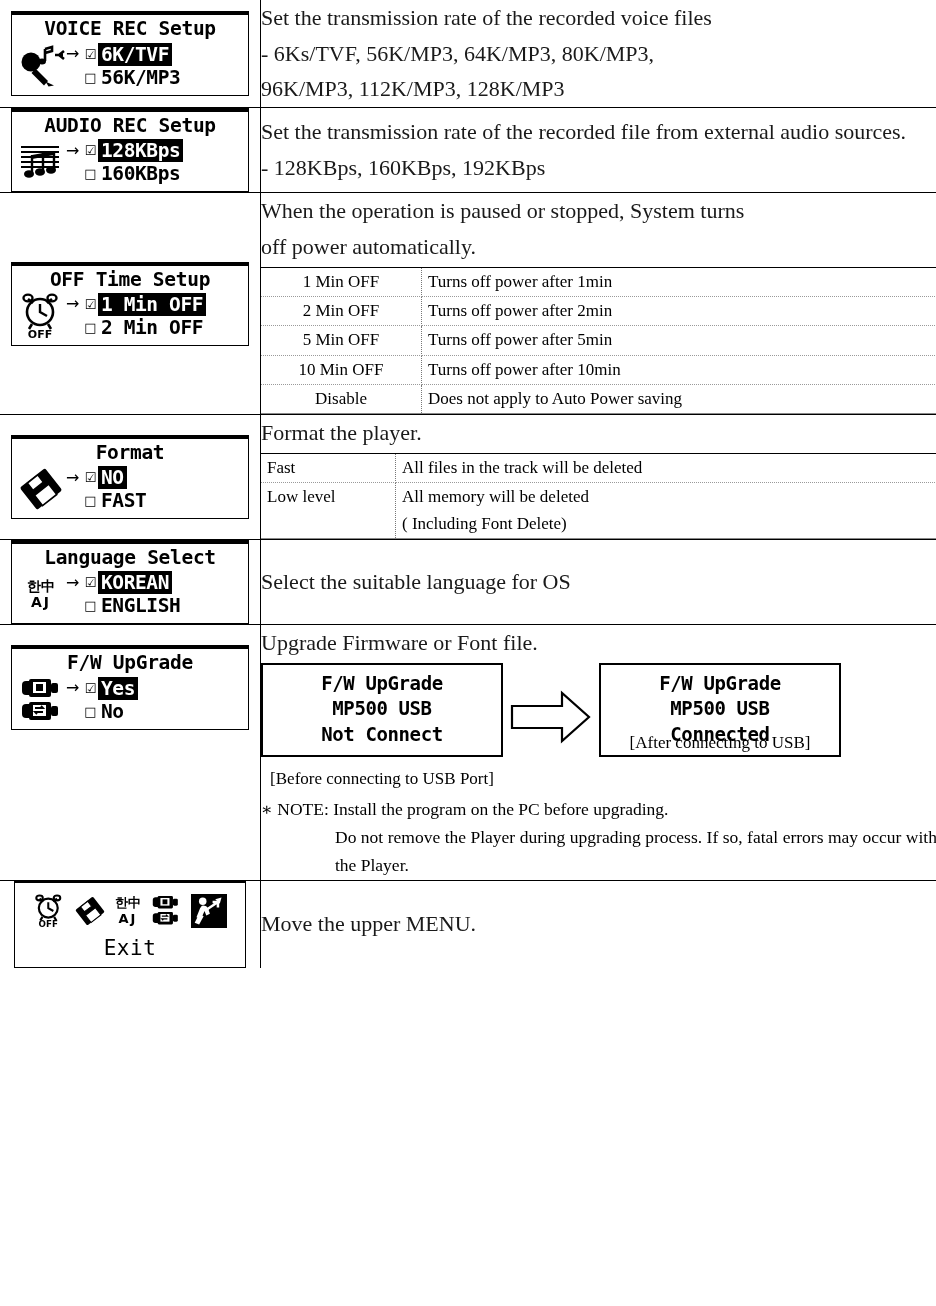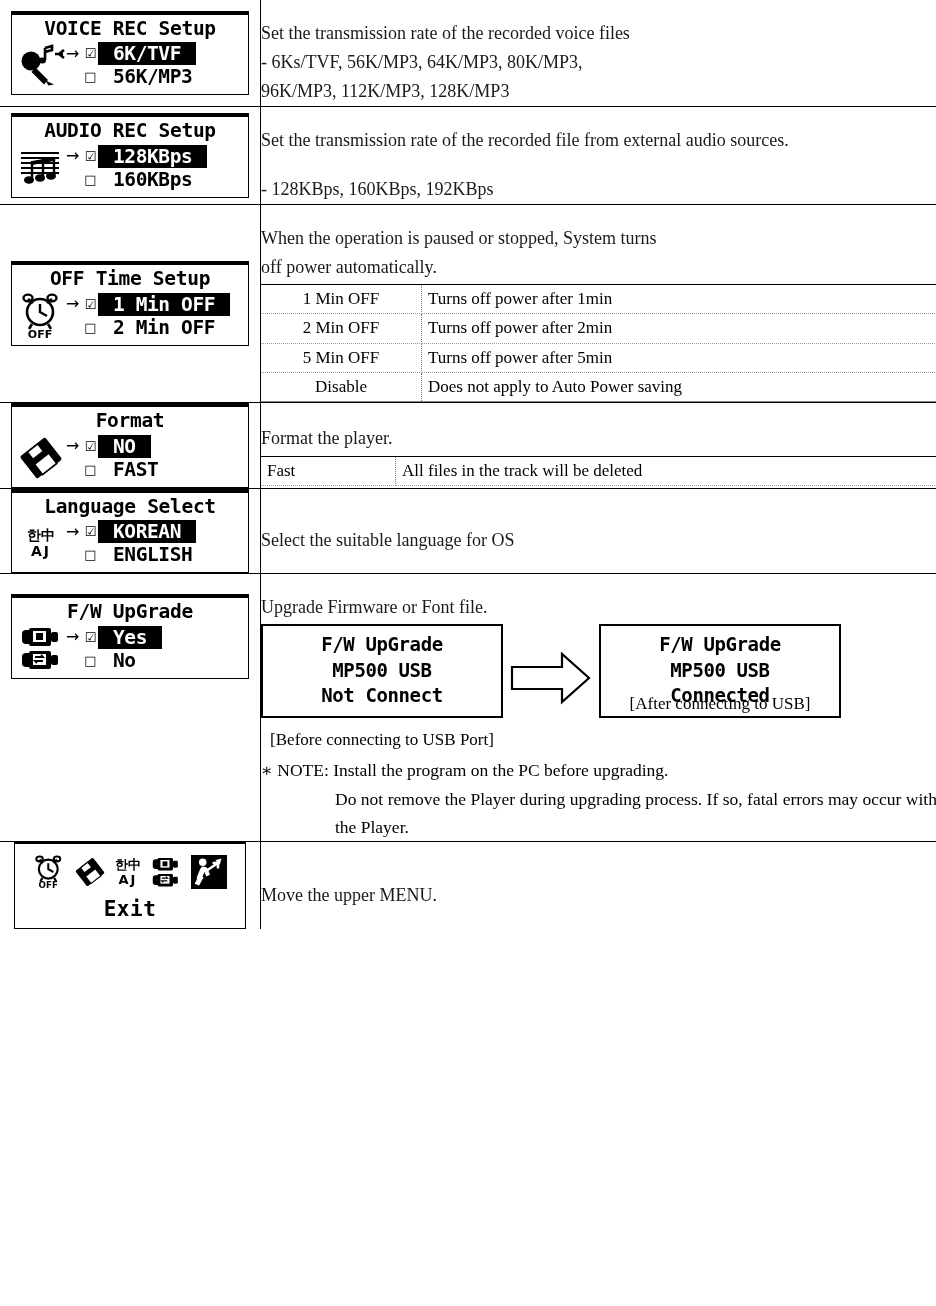--- a/index.html
+++ b/index.html
@@ -103,37 +103,36 @@
     min-width: 15px;
     font-size: 13px;
     text-align: center;
     font-family: "DejaVu Sans", sans-serif;
     line-height: 1;
   }
   .opt-label {
     font-size: 19.5px;
     font-weight: 700;
     letter-spacing: -0.4px;
-    padding: 0 15px;
+    padding: 0 3px;
     line-height: 1.18;
   }
   .opt-label.sel {
     background: #000;
     color: #fff;
   }
 
   
   .lcd-icon svg { display: block; }
 
   
   .prose {
-    font-size: 18px;
+    font-size: 22px;
     line-height: 1.62;
     color: #1a1a1a;
-    margin-top: 19px;
   }
   .prose.just { text-align: justify; text-align-last: left; }
   .prose p { margin: 0; }
 
   
   table.inner {
     width: 100%;
     border-collapse: collapse;
     margin-top: 2px;
     table-layout: fixed;
@@ -216,21 +215,21 @@
   }
   .exit-ic {
     display: flex;
     align-items: center;
     justify-content: center;
   }
   .exit-ic.hl { background: #000; }
   .exit-label {
     font-family: "DejaVu Sans Mono", "Liberation Mono", monospace;
     font-size: 21px;
-    font-weight: 700;
+    font-weight: 400;
     letter-spacing: 0.5px;
     margin-top: 4px;
   }
   .cjk {
     font-family: "DejaVu Sans", sans-serif;
   }
 </style>
 </head>
 <body>
 
@@ -366,20 +365,24 @@
           <td>Turns off power after 1min</td>
         </tr>
         <tr>
           <td class="key c">2 Min OFF</td>
           <td>Turns off power after 2min</td>
         </tr>
         <tr>
           <td class="key c">5 Min OFF</td>
           <td>Turns off power after 5min</td>
         </tr>
+        <tr>
+          <td class="key c">10 Min OFF</td>
+          <td>Turns off power after 10min</td>
+        </tr>
         <tr class="last">
           <td class="key c">Disable</td>
           <td>Does not apply to Auto Power saving</td>
         </tr>
       </tbody>
             </table>
     </td>
   </tr>
 
   <tr>
@@ -413,20 +416,25 @@
     </td>
     <td class="right-cell">
       <div class="prose">
         <p>Format the player.</p>
       </div>
       <table class="inner">
               <tbody>
         <tr>
           <td class="key l" style="width:122px">Fast</td>
           <td>All files in the track will be deleted</td>
+        </tr>
+        <tr class="last">
+          <td class="key l">Low level</td>
+          <td style="white-space:pre-line">All memory will be deleted
+( Including Font Delete)</td>
         </tr>
       </tbody>
             </table>
     </td>
   </tr>
 
   <tr>
     <td class="left-cell">
       <div class="lcd">
         <div class="lcd-title">Language Select</div>

